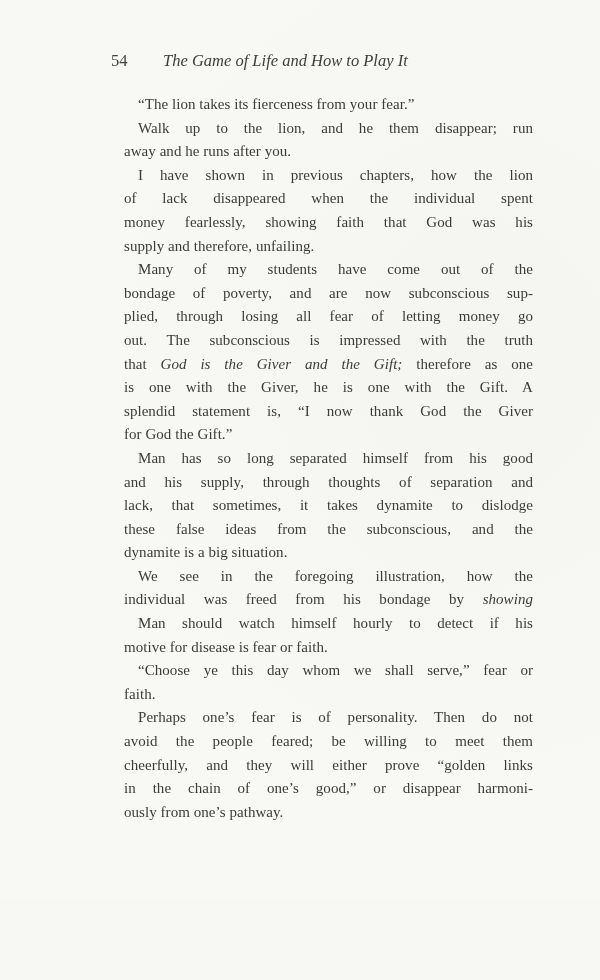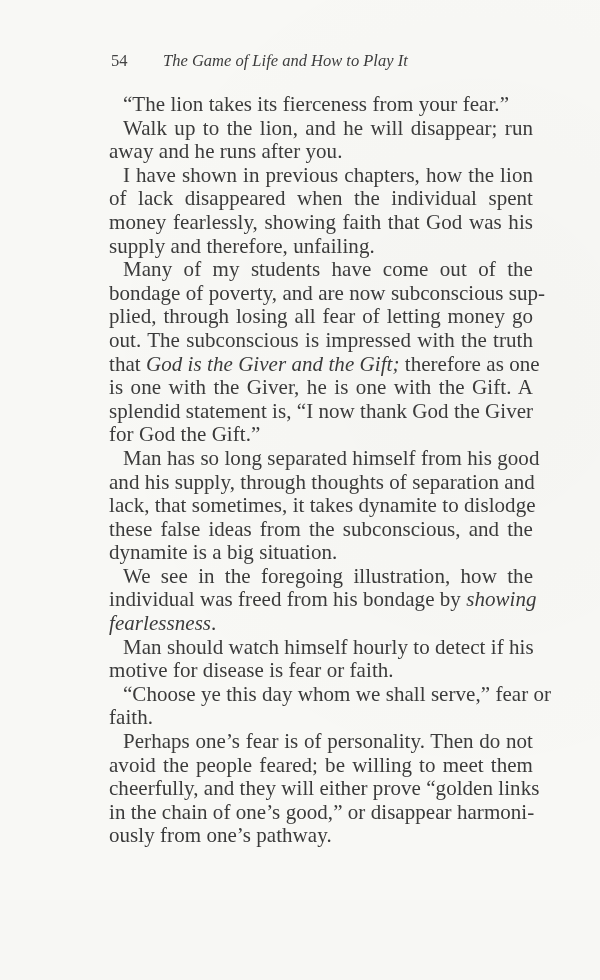--- a/index.html
+++ b/index.html
@@ -44,63 +44,63 @@
   .body-text {
     position: absolute;
     left: 109px;
     top: 93px;
     width: 424px;
   }
   .line {
     display: block;
     height: 23.6px;
     line-height: 23.6px;
-    font-size: 21px;
+    font-size: 15px;
     white-space: nowrap;
     text-align: justify;
     text-align-last: justify;
     color: #3b3b3b;
     letter-spacing: 0.05px;
+    margin-left: 15px;
   }
   .line.indent { padding-left: 14px; }
   .line.last { text-align-last: left; }
   .line em { font-style: italic; }
 </style>
 </head>
 <body>
 
 <div class="page">
   <div class="running-head">
     <span class="folio">54</span><span class="book-title">The Game of Life and How to Play It</span>
   </div>
 
   <div class="body-text" id="body-text">
       <div class="line indent last"><span>“The lion takes its fierceness from your fear.”</span></div>
-      <div class="line indent"><span>Walk up to the lion, and he will disappear; run</span></div>
+      <div class="line indent"><span>Walk up to the lion, and he them disappear; run</span></div>
       <div class="line last"><span>away and he runs after you.</span></div>
       <div class="line indent"><span>I have shown in previous chapters, how the lion</span></div>
       <div class="line"><span>of lack disappeared when the individual spent</span></div>
       <div class="line"><span>money fearlessly, showing faith that God was his</span></div>
       <div class="line last"><span>supply and therefore, unfailing.</span></div>
       <div class="line indent"><span>Many of my students have come out of the</span></div>
       <div class="line"><span>bondage of poverty, and are now subconscious sup-</span></div>
       <div class="line"><span>plied, through losing all fear of letting money go</span></div>
       <div class="line"><span>out. The subconscious is impressed with the truth</span></div>
       <div class="line"><span>that </span><em>God is the Giver and the Gift;</em><span> therefore as one</span></div>
       <div class="line"><span>is one with the Giver, he is one with the Gift. A</span></div>
       <div class="line"><span>splendid statement is, “I now thank God the Giver</span></div>
       <div class="line last"><span>for God the Gift.”</span></div>
       <div class="line indent"><span>Man has so long separated himself from his good</span></div>
       <div class="line"><span>and his supply, through thoughts of separation and</span></div>
       <div class="line"><span>lack, that sometimes, it takes dynamite to dislodge</span></div>
       <div class="line"><span>these false ideas from the subconscious, and the</span></div>
       <div class="line last"><span>dynamite is a big situation.</span></div>
       <div class="line indent"><span>We see in the foregoing illustration, how the</span></div>
       <div class="line"><span>individual was freed from his bondage by </span><em>showing</em></div>
-      <div class="line last"><em>fearlessness</em><span>.</span></div>
       <div class="line indent"><span>Man should watch himself hourly to detect if his</span></div>
       <div class="line last"><span>motive for disease is fear or faith.</span></div>
       <div class="line indent"><span>“Choose ye this day whom we shall serve,” fear or</span></div>
       <div class="line last"><span>faith.</span></div>
       <div class="line indent"><span>Perhaps one’s fear is of personality. Then do not</span></div>
       <div class="line"><span>avoid the people feared; be willing to meet them</span></div>
       <div class="line"><span>cheerfully, and they will either prove “golden links</span></div>
       <div class="line"><span>in the chain of one’s good,” or disappear harmoni-</span></div>
       <div class="line last"><span>ously from one’s pathway.</span></div>
     </div>

